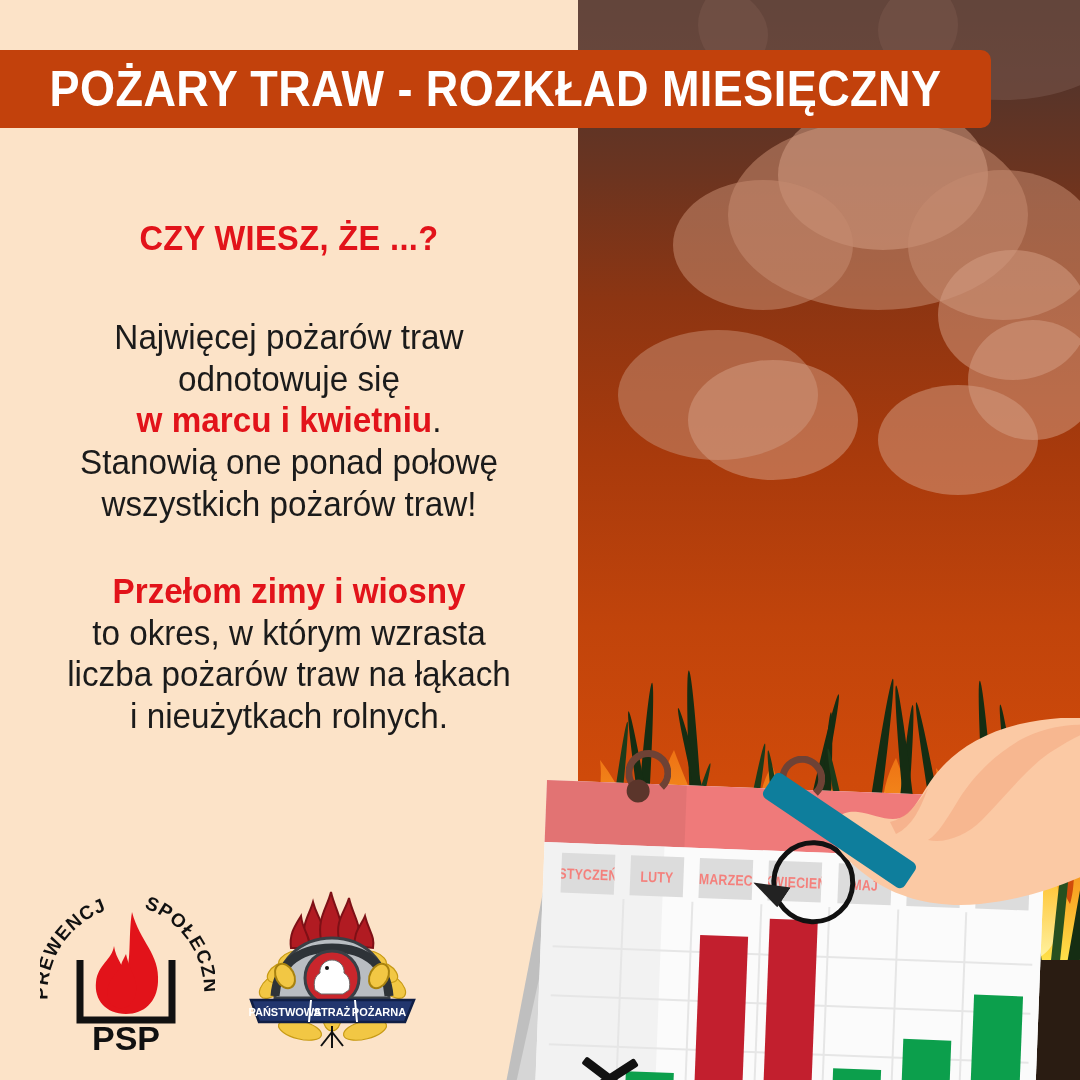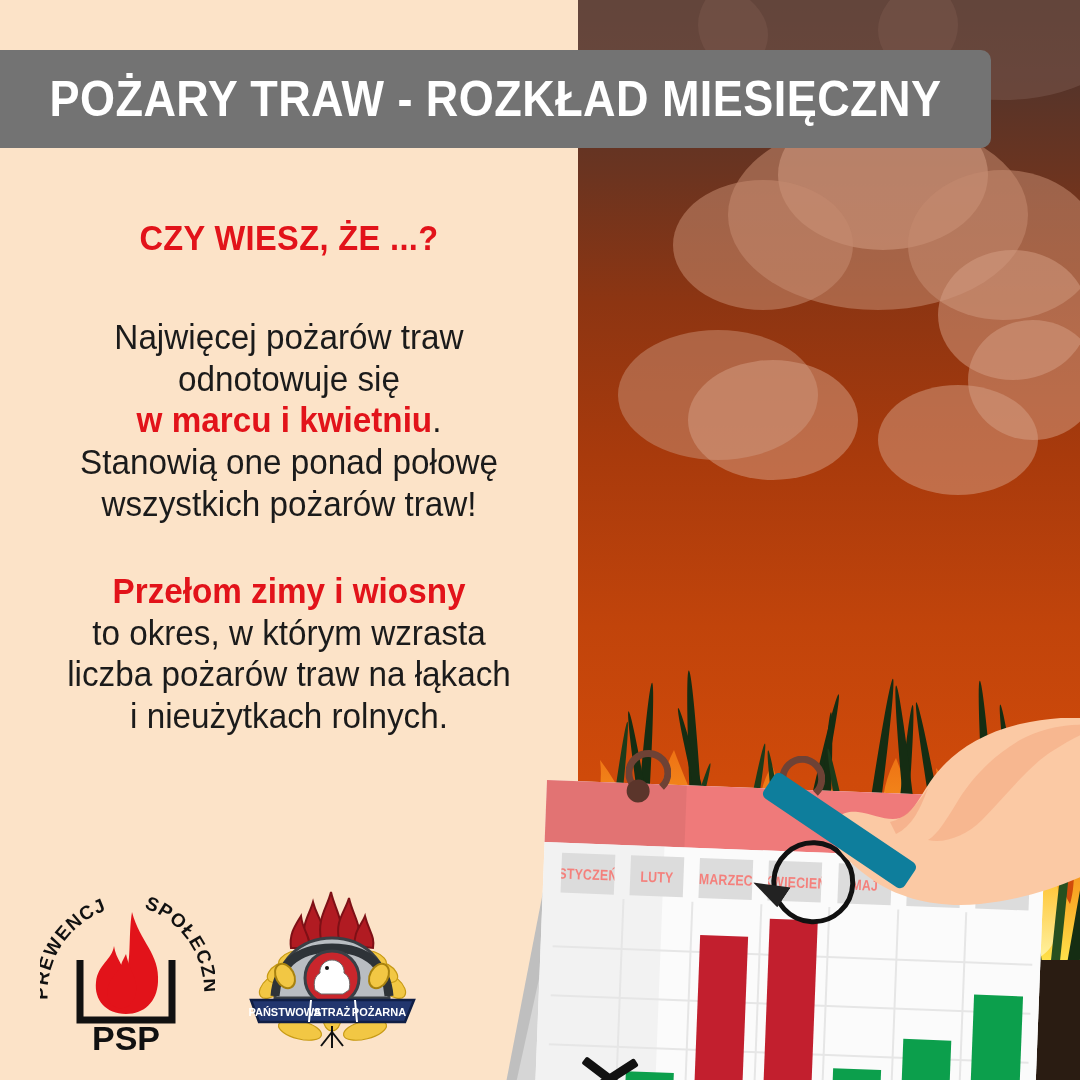--- a/index.html
+++ b/index.html
@@ -28,22 +28,22 @@
   .blade.dk { background:#152d13; }
   .blade.lt { background:#27501f; }
 
   .ground { position:absolute; left:0; bottom:0; width:502px; height:120px; background:#2a1c12; }
 
   
   .leftpanel { position:absolute; left:0; top:0; width:578px; height:1080px; background:#FCE3C8; }
 
   
   .banner {
-    position:absolute; left:0; top:50px; width:991px; height:98px;
-    background:#737373; border-radius:0 10px 10px 0;
+    position:absolute; left:0; top:50px; width:991px; height:78px;
+    background:#c2410c; border-radius:0 10px 10px 0;
     display:flex; align-items:center; justify-content:center;
   }
   .banner-text {
     color:#fff; font-weight:bold; font-size:50px; letter-spacing:.5px;
     transform:scaleX(.90); white-space:nowrap;
     font-family:"Liberation Sans", sans-serif;
   }
 
   
   .copy { position:absolute; left:0; top:218px; width:578px; text-align:center; padding:0 26px; }

